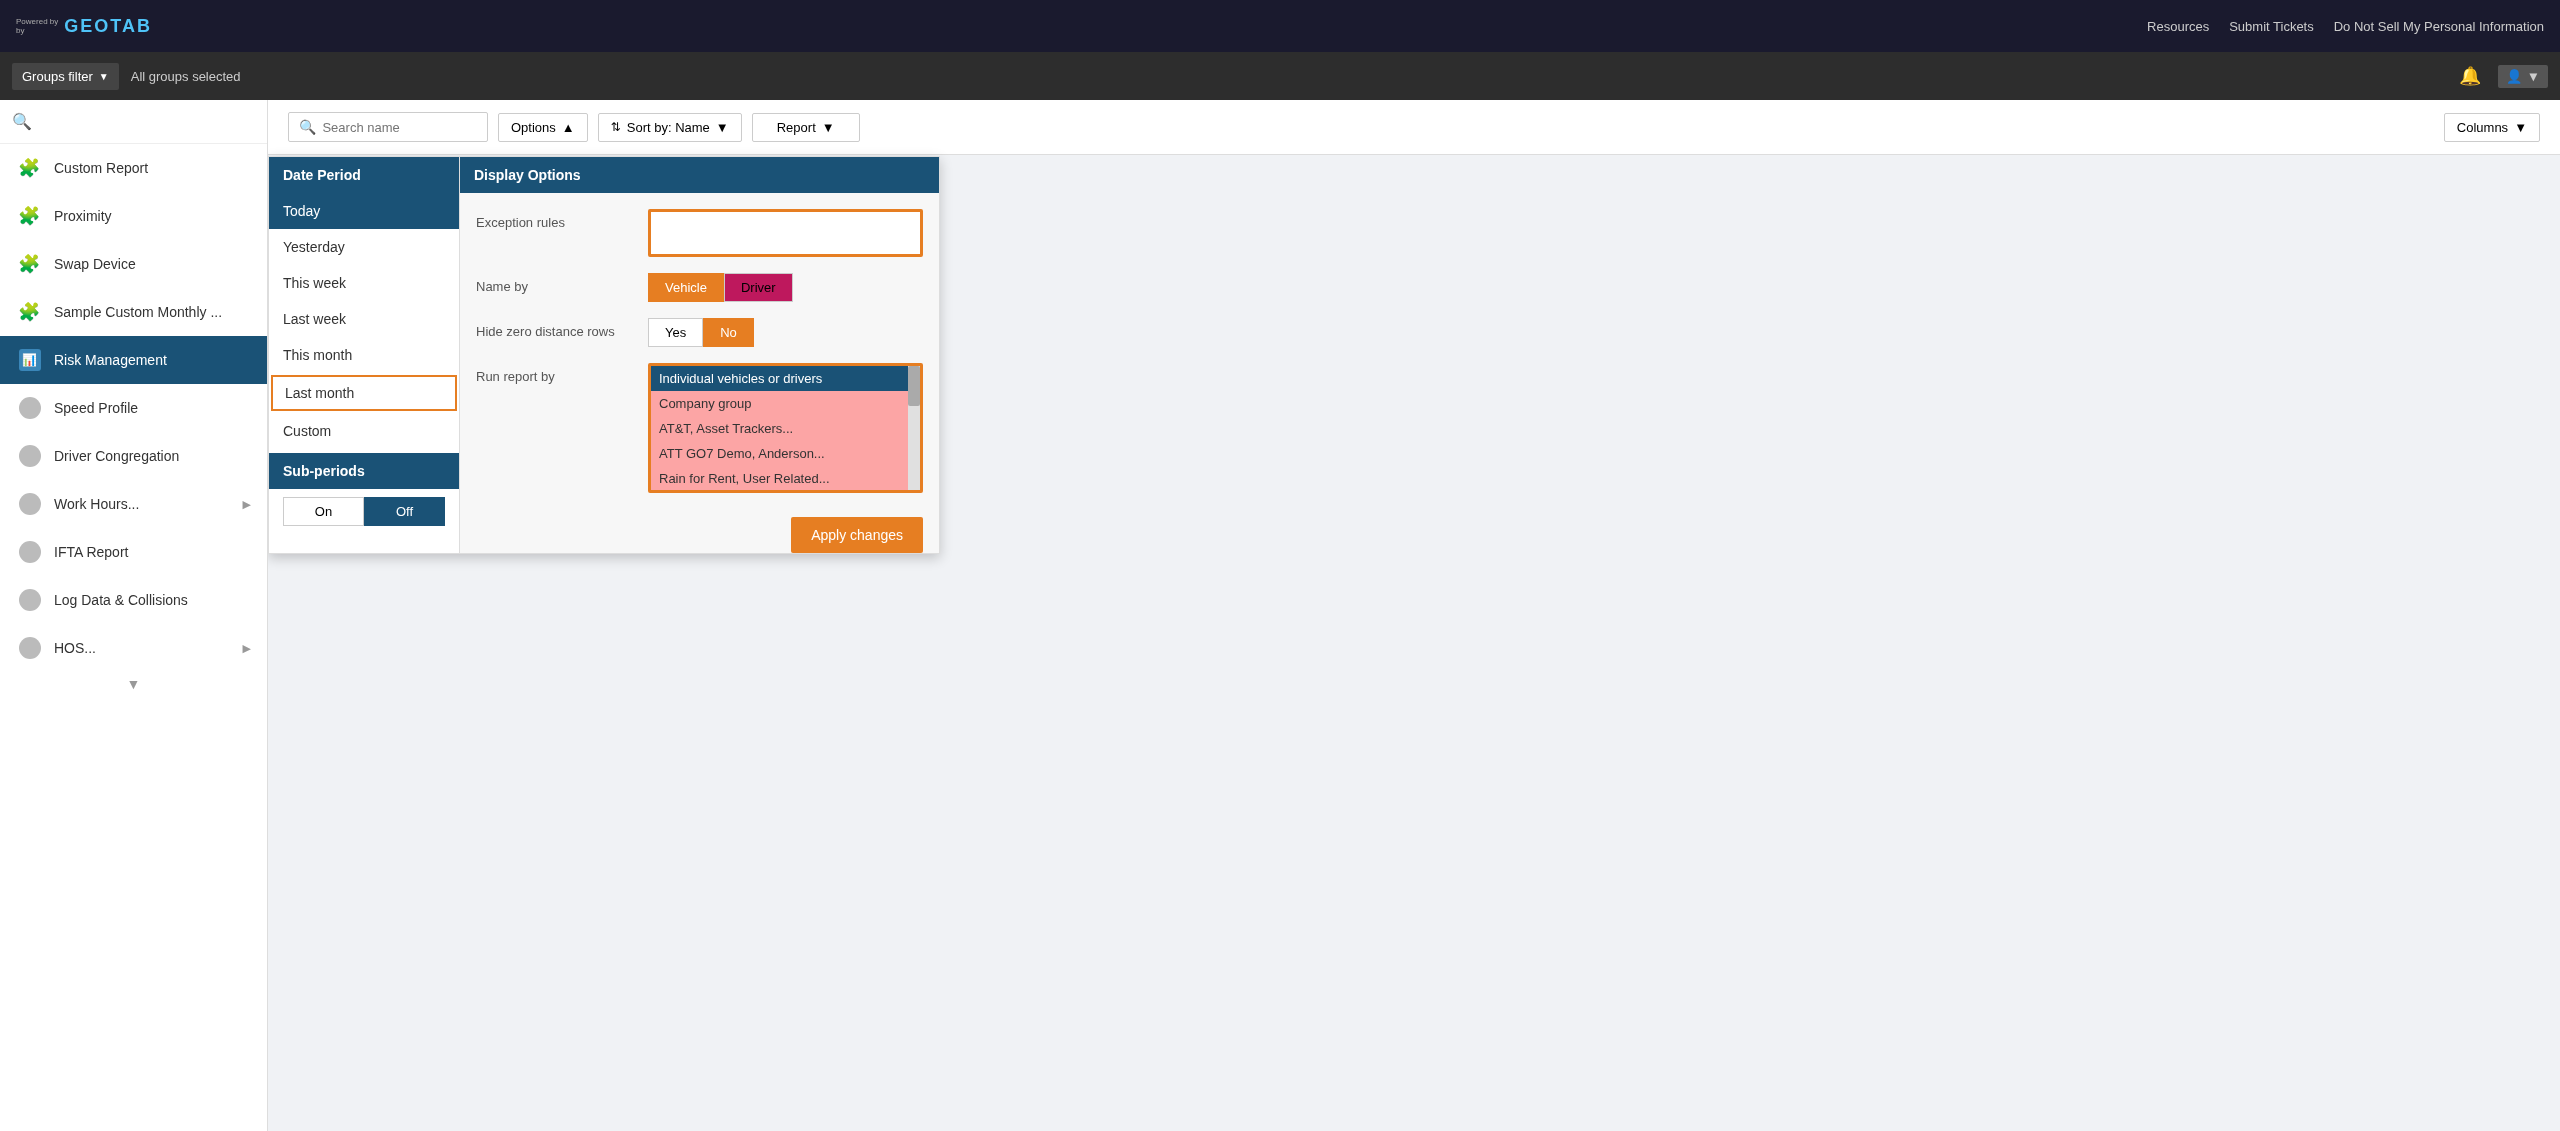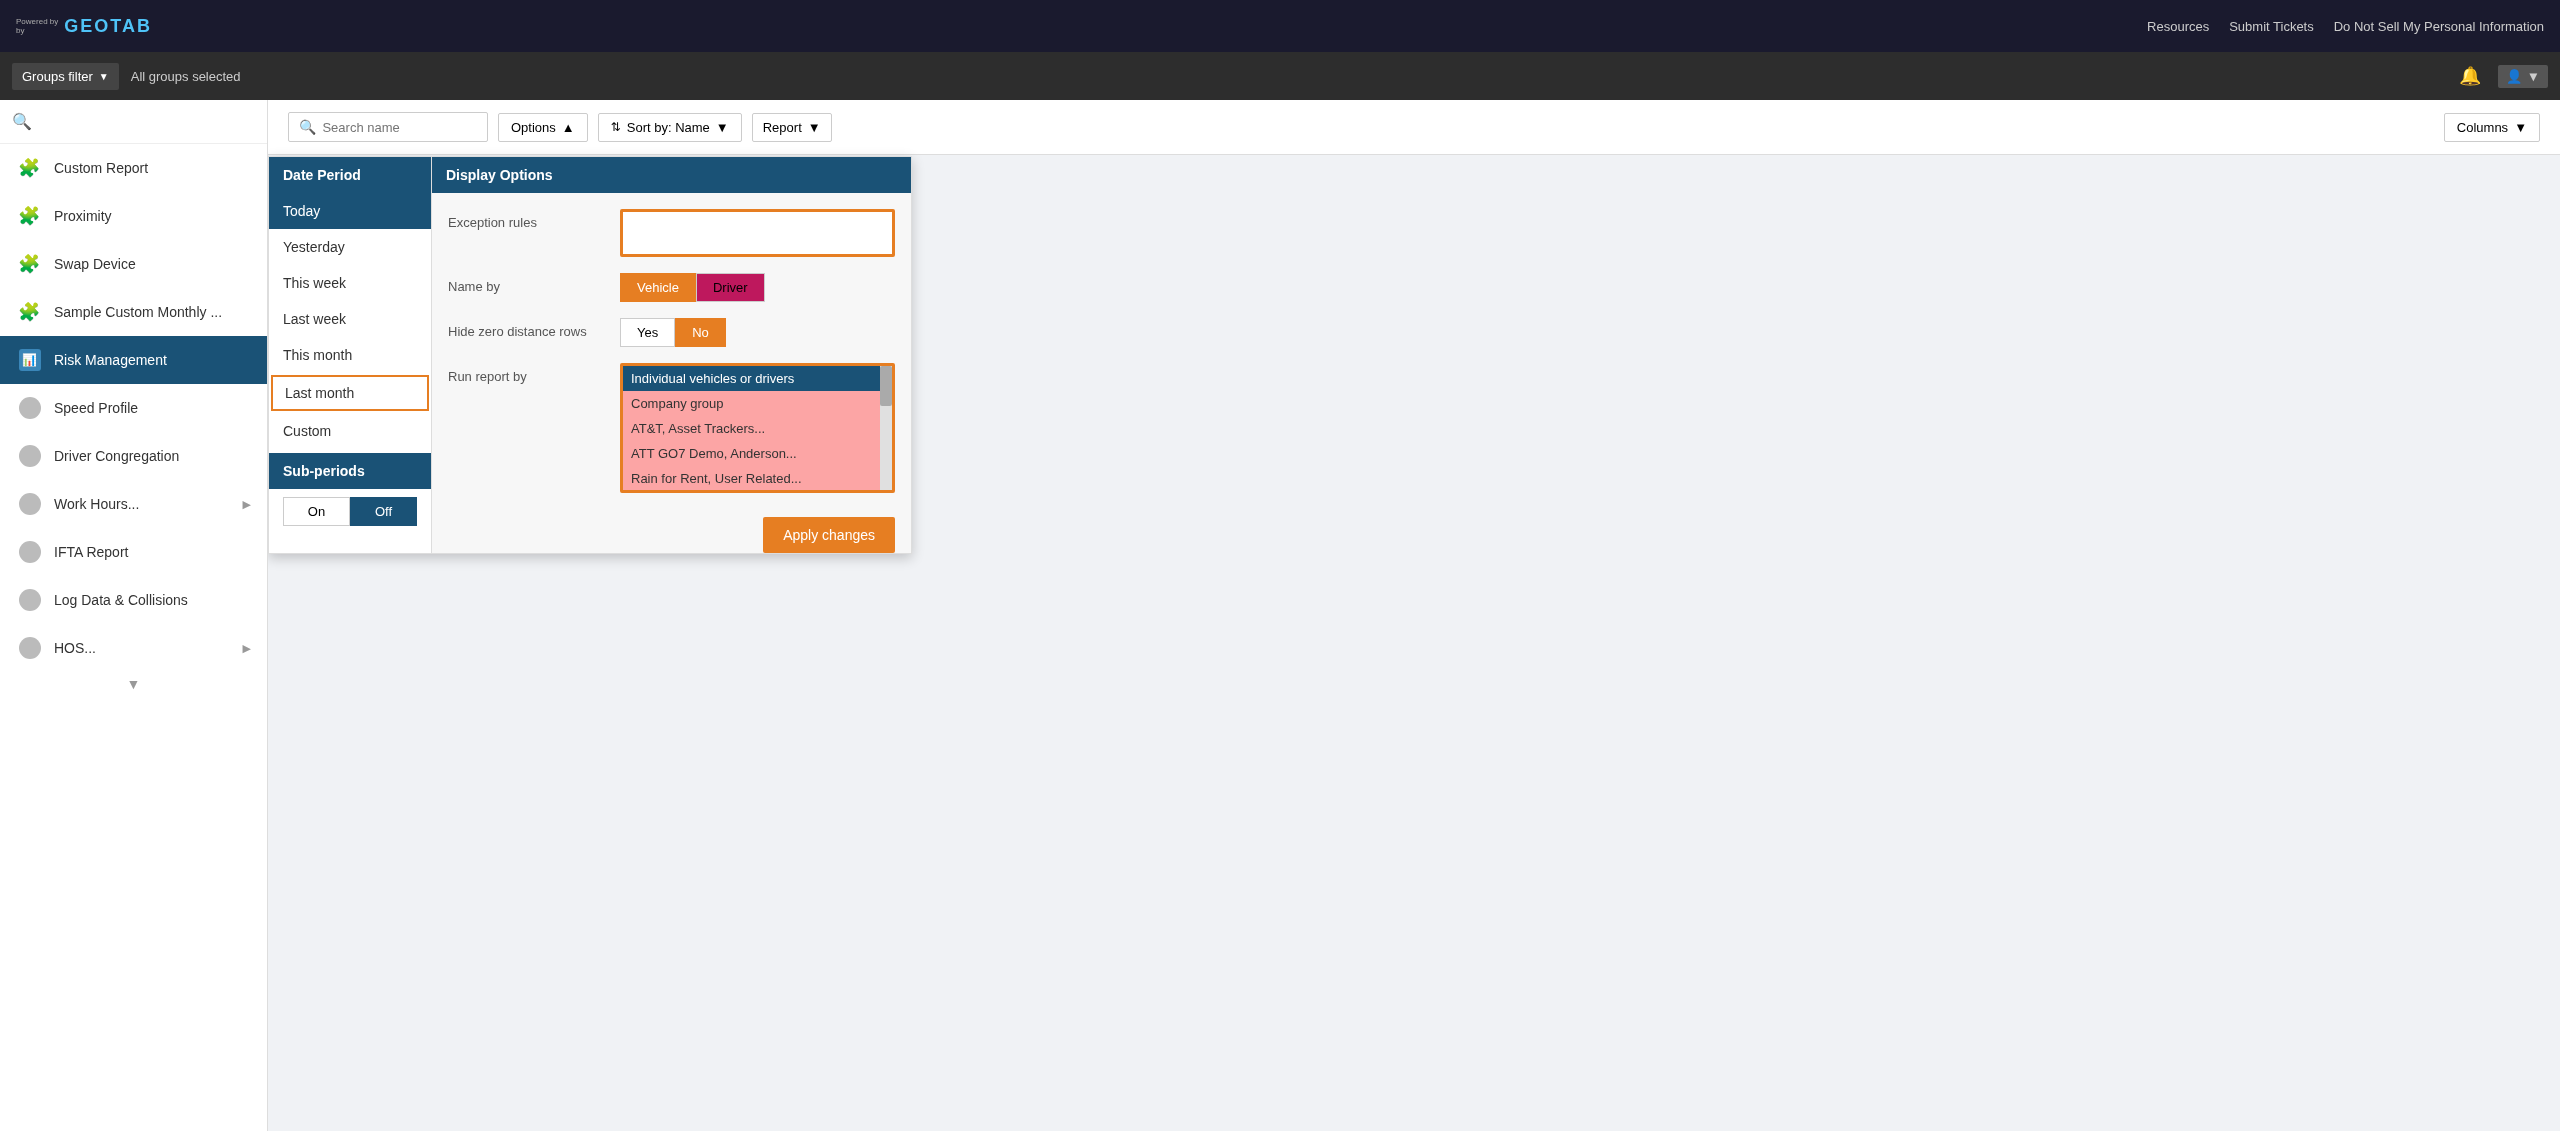--- a/index.html
+++ b/index.html
@@ -119,21 +119,21 @@
       cursor: pointer;
       font-size: 13px;
       display: flex;
       align-items: center;
       gap: 6px;
       border-radius: 2px;
     }
     .report-btn {
       background: #fff;
       border: 1px solid #ccc;
-      padding: 6px 10px;
+      padding: 6px 24px;
       cursor: pointer;
       font-size: 13px;
       display: flex;
       align-items: center;
       gap: 6px;
       border-radius: 2px;
       text-align: right;
     }
     .columns-btn {
       margin-left: auto;
@@ -162,21 +162,21 @@
       top: 56px;
       left: 0;
       display: flex;
       z-index: 100;
       box-shadow: 0 4px 12px rgba(0,0,0,0.2);
     }
 
     
     .date-period-panel {
       background: #fff;
-      width: 164px;
+      width: 192px;
       border: 1px solid #ddd;
     }
     .date-period-header {
       background: #1a5276;
       color: #fff;
       padding: 10px 14px;
       font-size: 14px;
       font-weight: bold;
     }
     .date-option {

